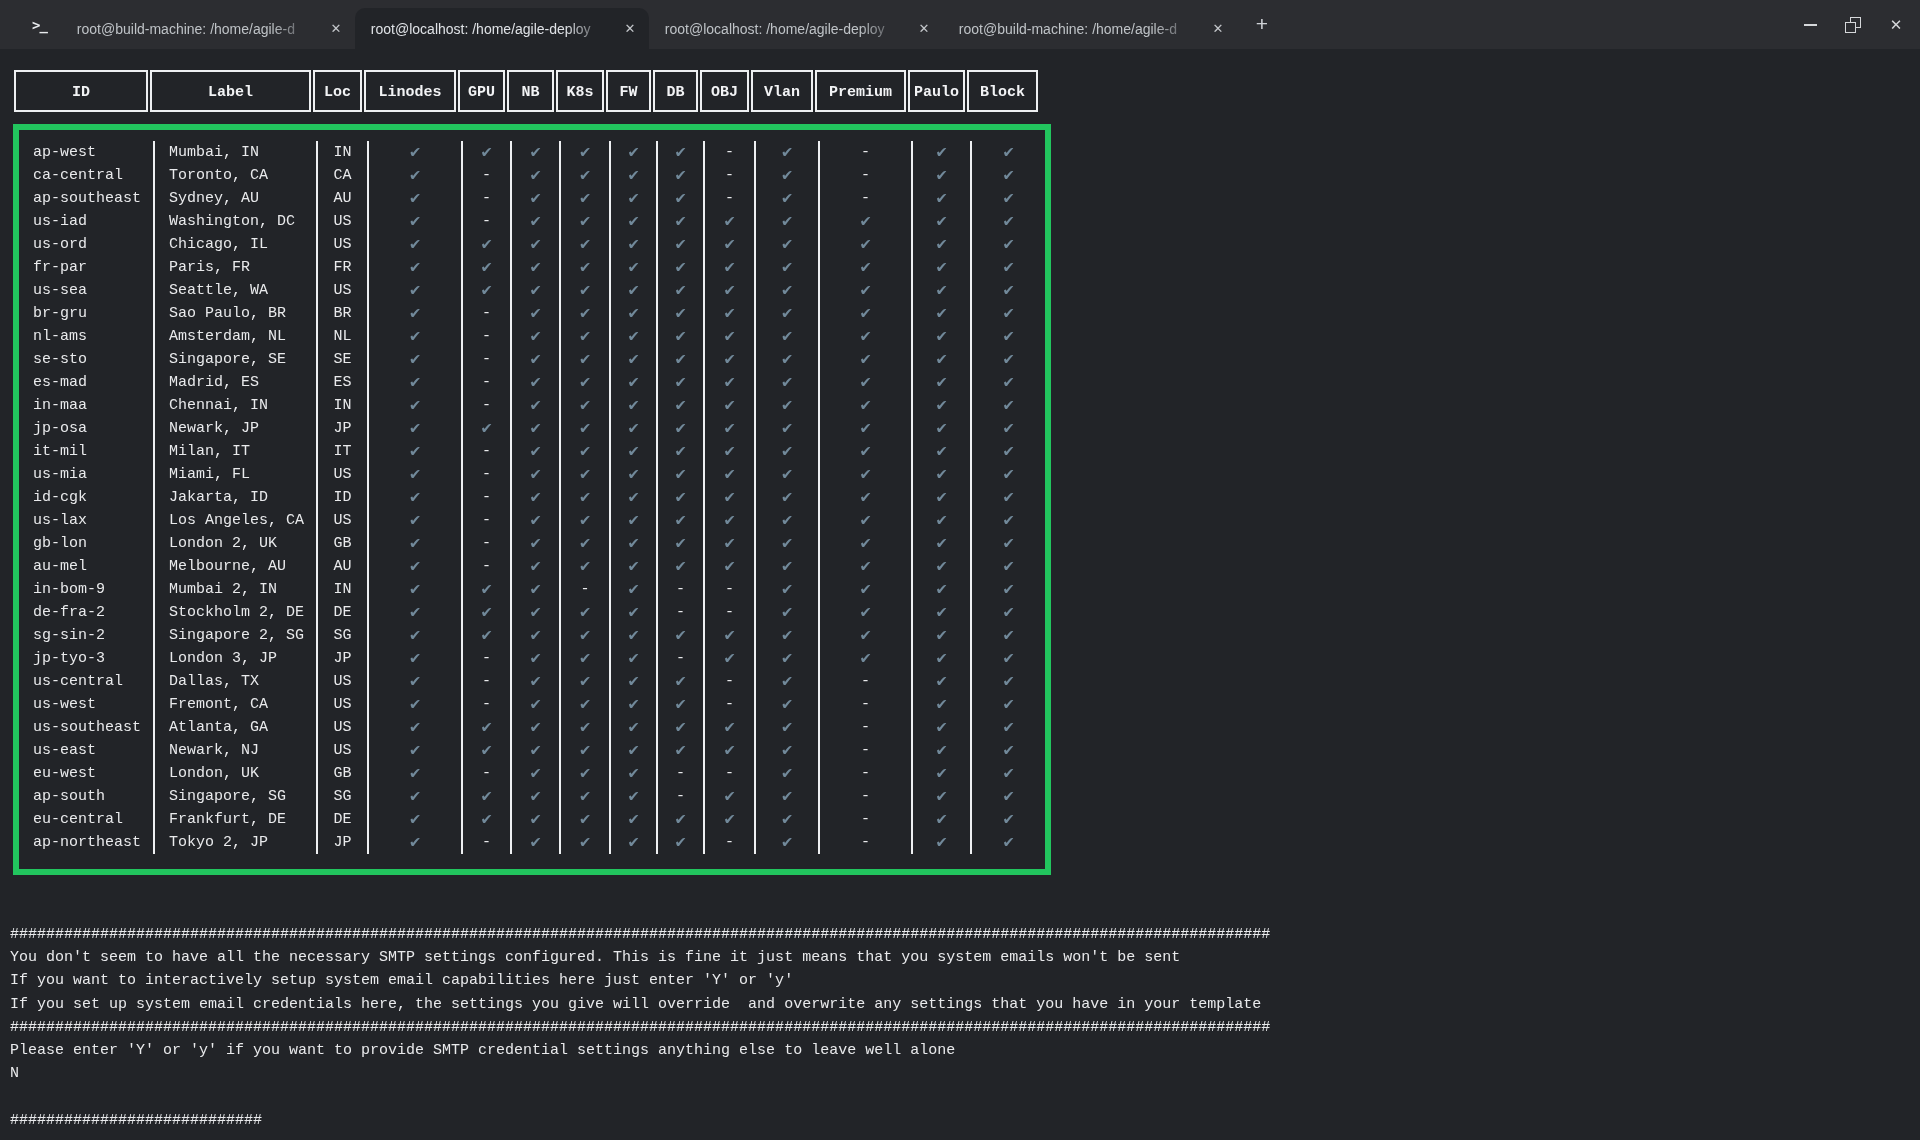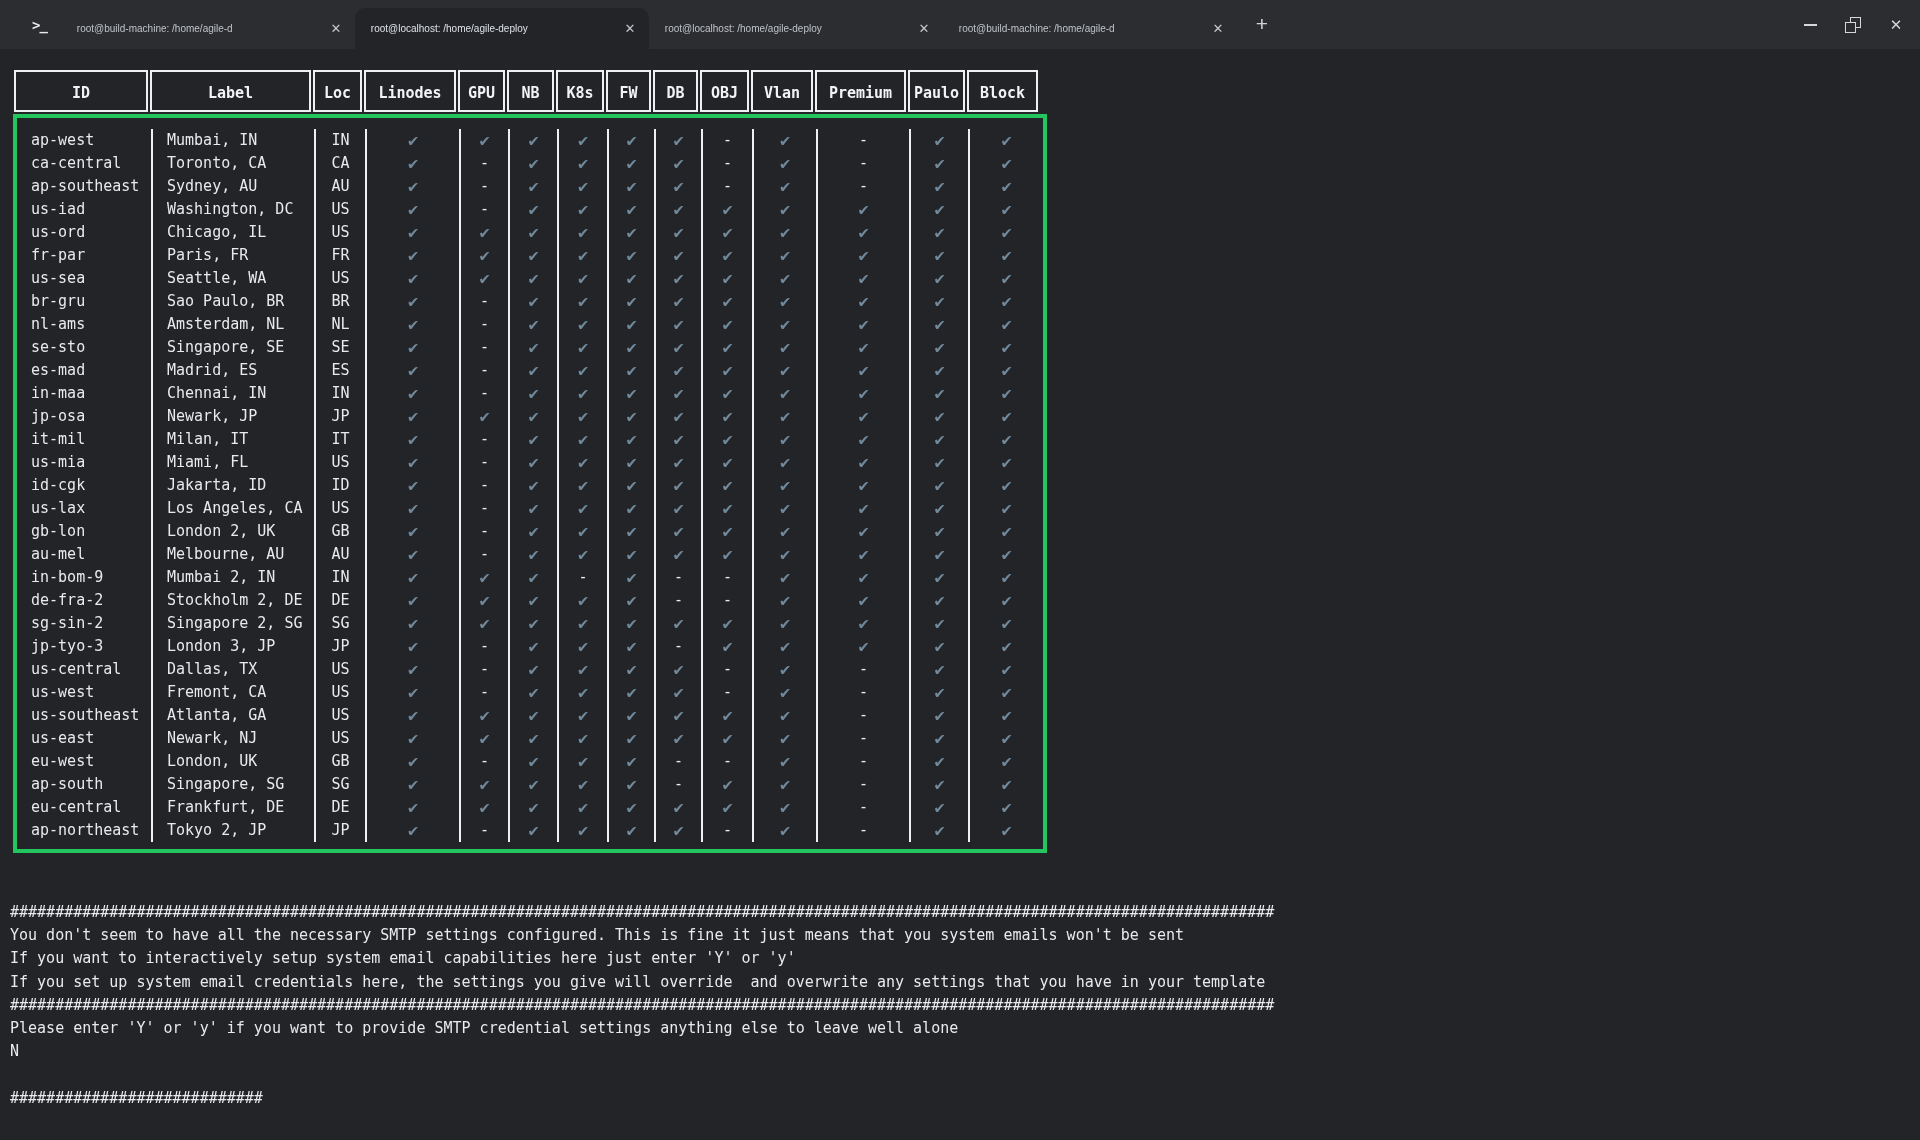--- a/index.html
+++ b/index.html
@@ -20,21 +20,21 @@
   }
   .tabs{display:flex;align-items:flex-end;height:49px;}
   .tab{
     width:294px;height:41px;display:flex;align-items:center;
     border-radius:10px 10px 0 0;position:relative;flex:none;
     cursor:default;
   }
   .tab.active{background:#222428;}
   .tab-title{
     flex:1;margin-left:16px;white-space:nowrap;overflow:hidden;
-    color:#bfc3c7;font-size:10px;position:relative;
+    color:#bfc3c7;font-size:14px;position:relative;
   }
   .tab.active .tab-title{color:#dfe2e6;}
   .tab-title::after{
     content:"";position:absolute;top:0;right:0;width:54px;height:100%;
     background:linear-gradient(to right,rgba(44,45,49,0),#2c2d31 85%);
   }
   .tab.active .tab-title::after{
     background:linear-gradient(to right,rgba(34,36,40,0),#222428 85%);
   }
   .tab-close{
@@ -56,34 +56,34 @@
   .wc.min::before{content:"";width:13px;height:2px;background:#d5d7da;}
   .wc.restore::before{
     content:"";position:absolute;left:0;bottom:0;width:9px;height:9px;
     border:1.6px solid #d5d7da;background:#2c2d31;z-index:2;
   }
   .wc.restore::after{
     content:"";position:absolute;right:0;top:0;width:9px;height:9px;
     border:1.6px solid #d5d7da;
   }
   
-  .terminal{color:#e9eaec;font-size:15px;}
+  .terminal{color:#e9eaec;font-size:15px;font-family:Liberation Mono, monospace;}
   .cap-table{margin:21px 0 0 13px;display:inline-block;}
   .thead,.tbody{
     display:grid;
     grid-template-columns:136px 163px 51px 94px 49px 49px 50px 47px 47px 51px 64px 93px 59px 73px;
   }
   .th{
     border:2px solid #eef0f2;margin:0 1px;height:42px;line-height:42px;
     text-align:center;font-weight:bold;font-size:15px;color:#f2f3f5;
     box-sizing:border-box;
   }
   .tbody{
-    border:4px solid #22c55e;margin-top:2px;
-    padding-top:11px;padding-bottom:7px;box-sizing:border-box;
+    border:6px solid #22c55e;margin-top:12px;
+    padding-top:11px;padding-bottom:15px;box-sizing:border-box;
   }
   .td{
     height:23px;line-height:23px;border-right:2px solid #eef0f2;
     box-sizing:border-box;white-space:nowrap;
   }
   .td.last{border-right:none;}
   .td.id,.td.label{padding-left:14px;text-align:left;}
   .td.loc,.td.cap{text-align:center;}
   .td .check{color:#71899a;font-size:17px;}
   .td .dash{color:#e9eaec;}

